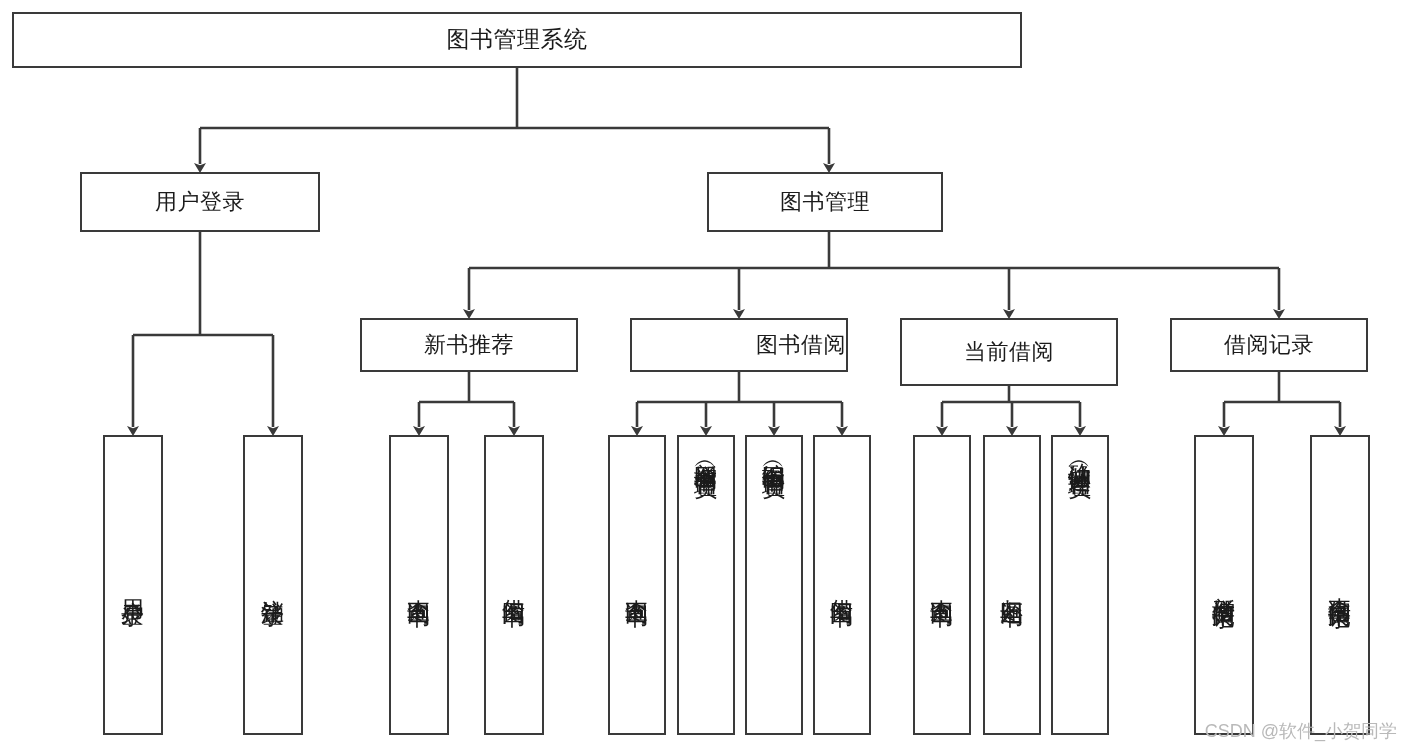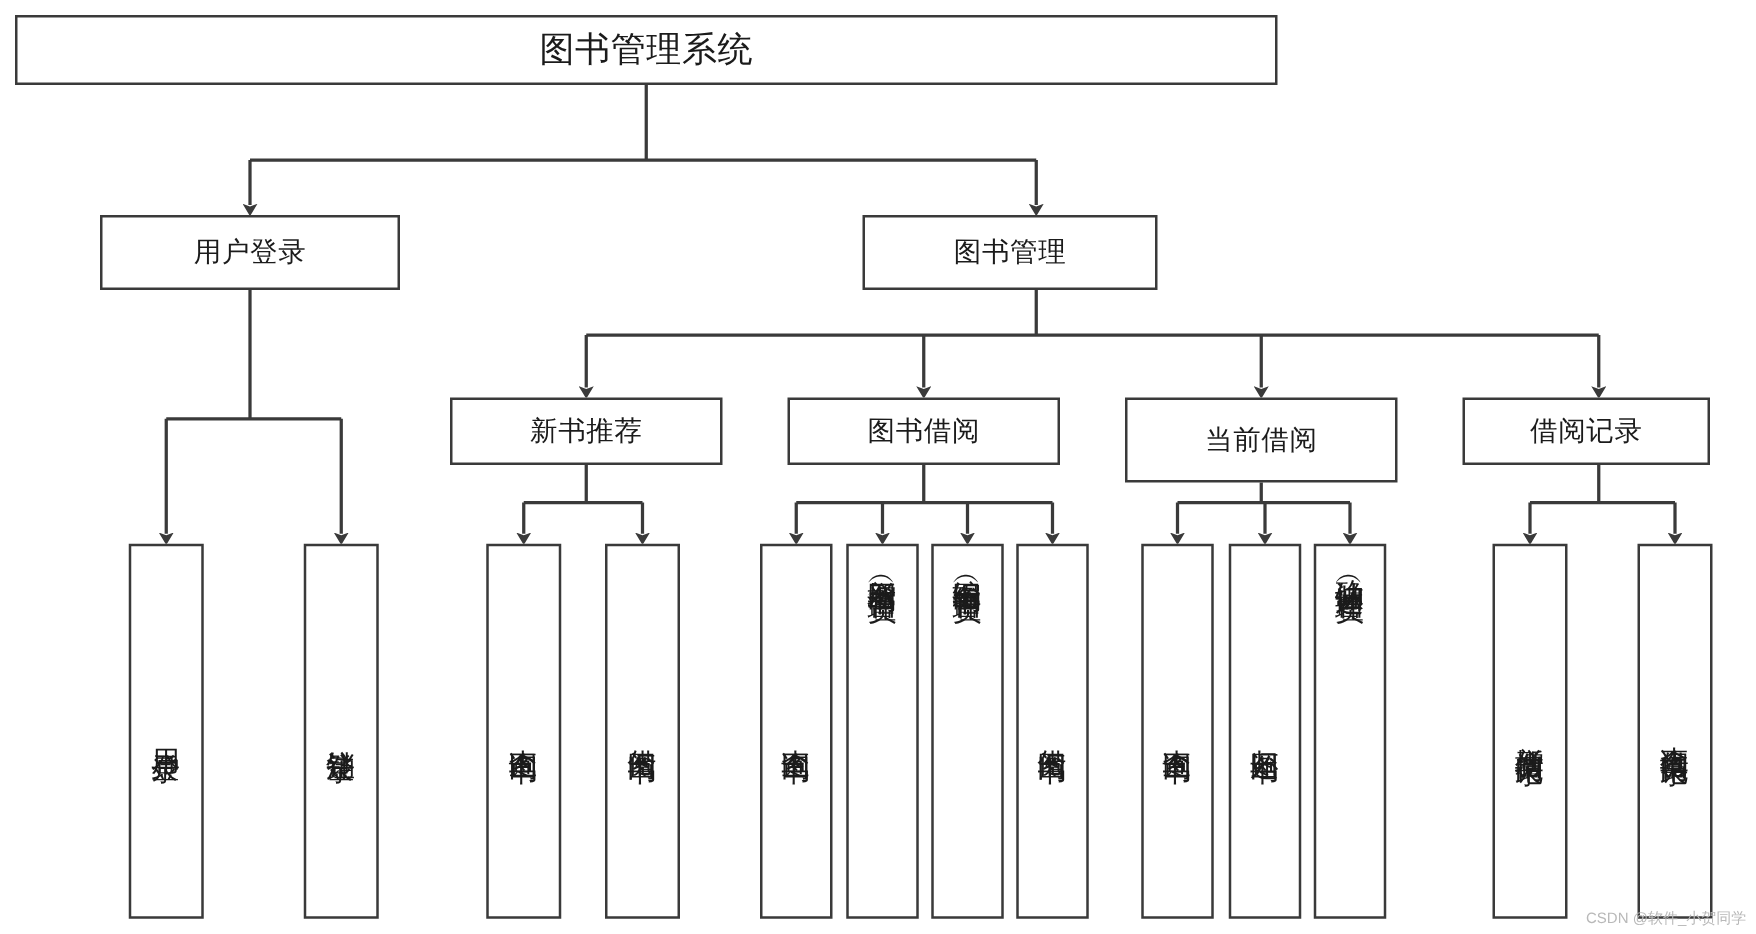--- a/index.html
+++ b/index.html
@@ -42,21 +42,21 @@
     text-align: center;
     line-height: 1.18;
     letter-spacing: 0.5px;
   }
   
   .node.horiz .lbl {
     writing-mode: horizontal-tb;
     font-size: 22px;
   }
   .node.root .lbl {
-    font-size: 28px;
+    font-size: 23px;
   }
   
   .node.vert {
     align-items: center;
     justify-content: center;
     padding: 8px 0;
   }
   .node.vert .lbl {
     writing-mode: vertical-rl;
     text-orientation: upright;
@@ -66,21 +66,21 @@
     max-height: 100%;
     white-space: normal;
   }
   .node.vert.topalign {
     align-items: flex-start;
   }
   .watermark {
     position: absolute;
     right: 8px;
     bottom: 4px;
-    font-size: 12px;
+    font-size: 18px;
     color: #b9b9b9;
     z-index: 5;
     white-space: nowrap;
     font-family: "Liberation Sans", "DejaVu Sans", sans-serif;
   }
 </style>
 </head>
 <body>
 
 <div id="canvas">
@@ -137,28 +137,28 @@
     </g>
   </svg>
 
   <div class="node horiz root" style="left:12px; top:12px; width:1010px; height:56px;">
     <span class="lbl">图书管理系统</span>
   </div>
 
   <div class="node horiz" style="left:80px; top:172px; width:240px; height:60px;">
     <span class="lbl">用户登录</span>
   </div>
-  <div class="node horiz" style="left:690px; top:172px; width:236px; height:60px;">
+  <div class="node horiz" style="left:707px; top:172px; width:236px; height:60px;">
     <span class="lbl">图书管理</span>
   </div>
 
   <div class="node horiz" style="left:360px; top:318px; width:218px; height:54px;">
     <span class="lbl">新书推荐</span>
   </div>
-  <div class="node horiz" style="left:630px; top:318px; width:218px; height:54px;">
+  <div class="node horiz" style="left:630px; top:318px; width:218px; height:54px;justify-content:flex-end;">
     <span class="lbl">图书借阅</span>
   </div>
   <div class="node horiz" style="left:900px; top:318px; width:218px; height:68px;">
     <span class="lbl">当前借阅</span>
   </div>
   <div class="node horiz" style="left:1170px; top:318px; width:198px; height:54px;">
     <span class="lbl">借阅记录</span>
   </div>
 
   <div class="node vert" style="left:103px; top:435px; width:60px; height:300px;">

